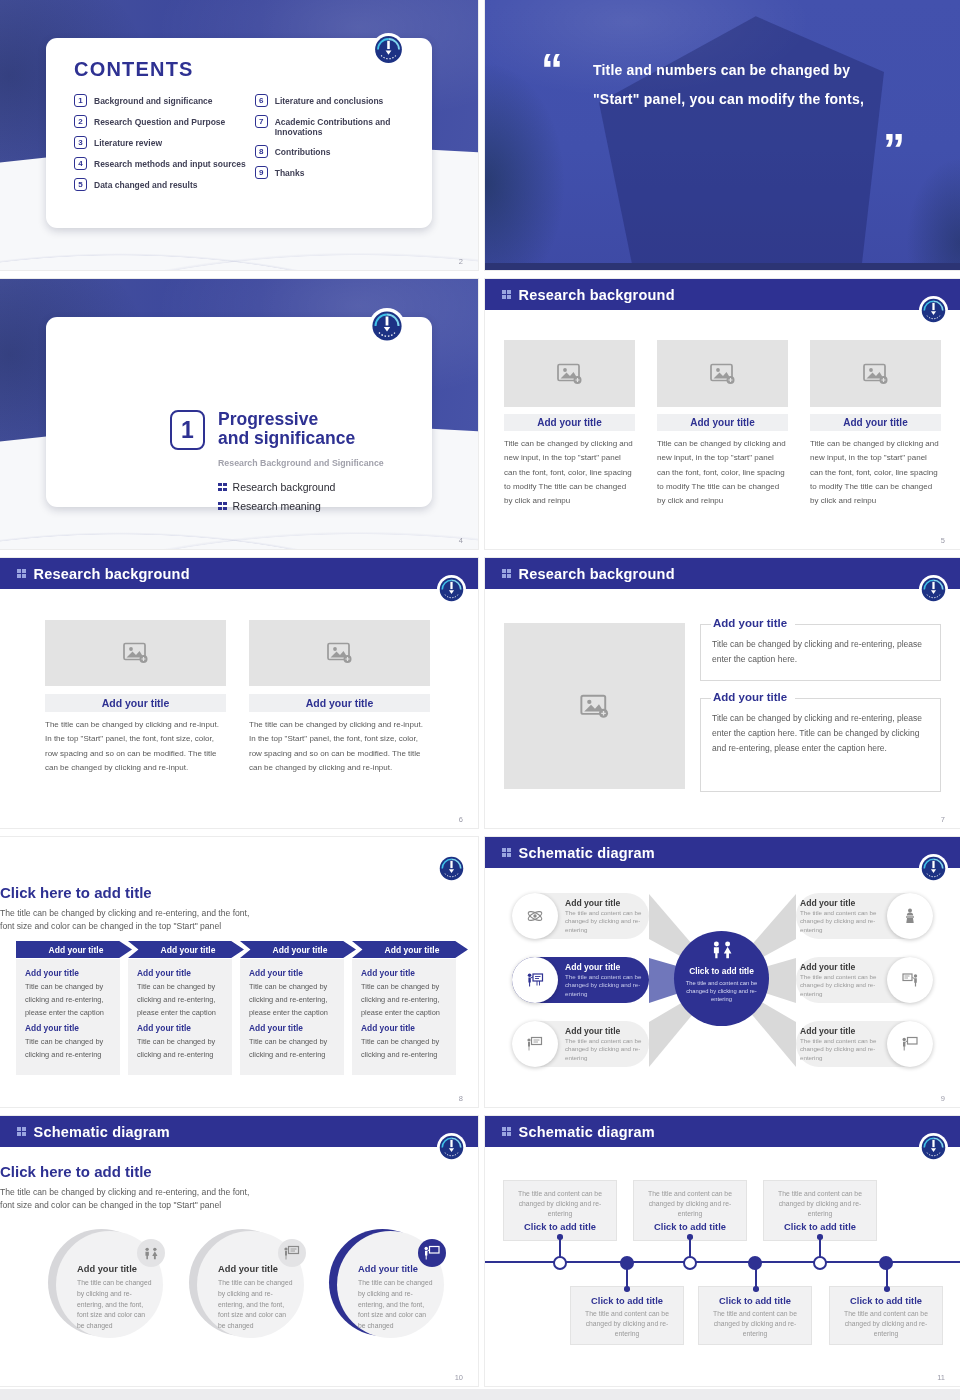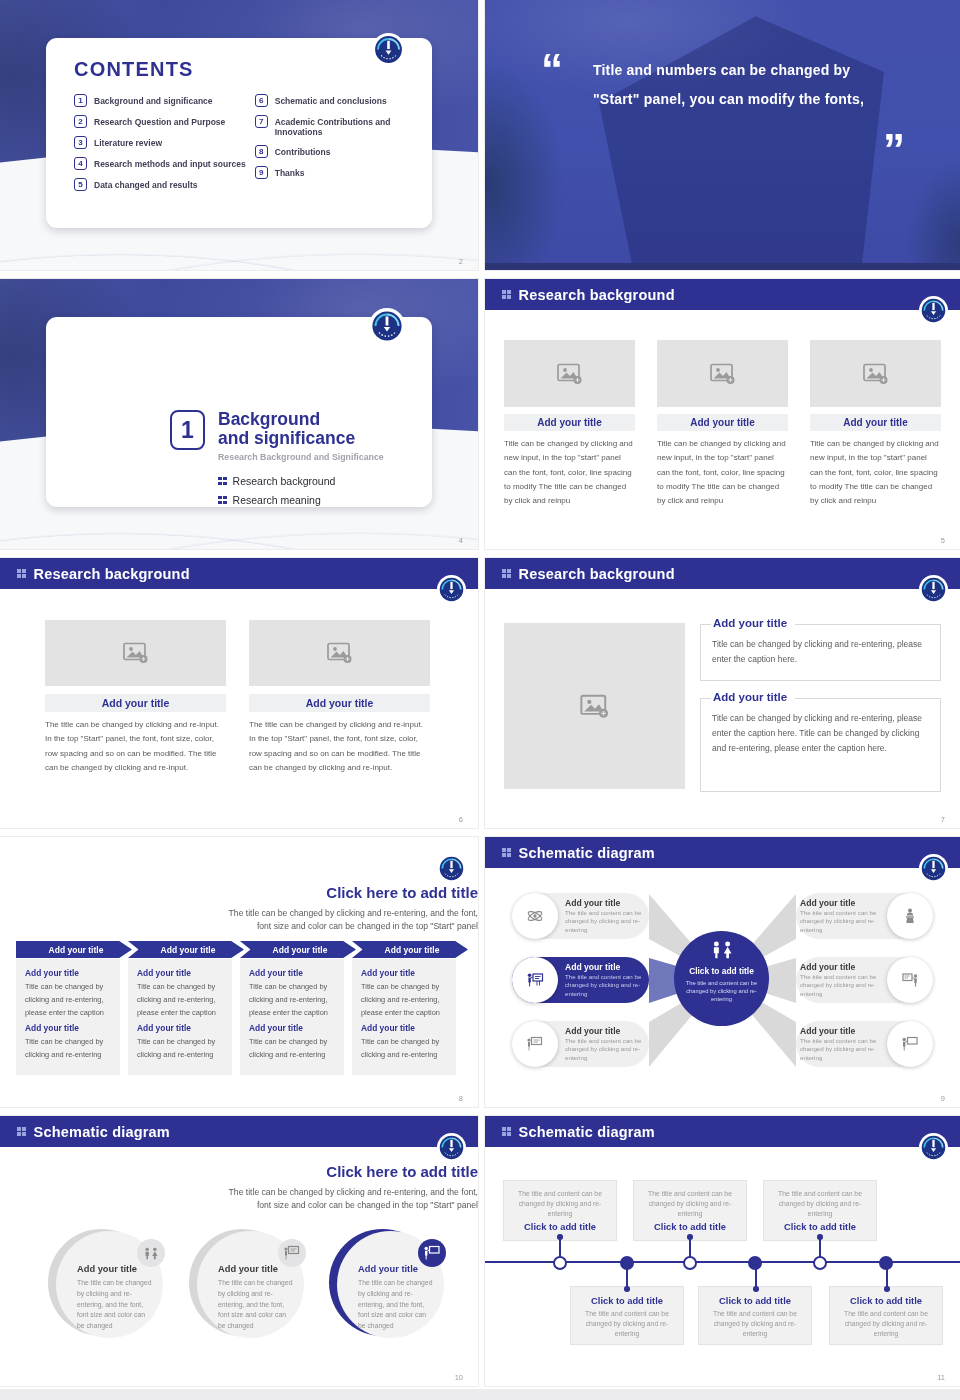--- a/index.html
+++ b/index.html
@@ -13,21 +13,21 @@
   .band{position:absolute;top:0;left:0;right:0;height:31px;background:#2e3192;display:flex;align-items:center;padding-left:17px;}
   .band-title{color:#fff;font-size:14.5px;font-weight:bold;margin-left:8px;letter-spacing:.2px;}
   .sqm{display:inline-grid;grid-template-columns:3.5px 3.5px;grid-gap:1.6px;}
   .sqm i{width:3.5px;height:3.5px;background:#9aa5e0;display:block;}
   .sqm.dark i{background:#2e3192;}
   .logo{position:absolute;z-index:5;}
   .logo-band{right:12px;top:17px;width:29px;height:29px;}
   .logo-card1{left:372px;top:33px;width:33px;height:33px;}
   .logo-card2{left:369px;top:29px;width:36px;height:36px;}
   .ph{background:#e3e3e3;display:flex;align-items:center;justify-content:center;color:#9b9b9b;}
-  .h-center{position:absolute;left:0;right:0;text-align:right;}
+  .h-center{position:absolute;left:0;right:0;text-align:left;}
   .heading{top:47px;font-size:15px;font-weight:bold;color:#2e3192;}
   .subheading{top:70px;font-size:8.6px;color:#5a5a5a;line-height:13px;}
 
   
   .cover-bg{position:absolute;inset:0;background:
     radial-gradient(60% 50% at 75% 10%, rgba(255,255,255,.12), transparent 70%),
     radial-gradient(42% 65% at 2% 28%, rgba(10,20,50,.28), transparent 70%),
     linear-gradient(100deg,#46529e 0%,#3a459c 50%,#4854a8 100%);}
   .cover-white{position:absolute;left:0;right:0;bottom:0;height:128px;
     clip-path:polygon(0 16%,30% 4%,60% 0,100% 8%,100% 100%,0 100%);
@@ -41,21 +41,21 @@
   .toc-col{width:52%;}
   .toc-col + .toc-col{width:48%;padding-left:6px;}
   .toc-item{display:flex;margin-bottom:8px;}
   .num{flex:0 0 13px;height:13px;border:1.3px solid #2e3192;border-radius:3px;font-size:8px;font-weight:bold;color:#2e3192;display:flex;align-items:center;justify-content:center;box-sizing:border-box;}
   .lbl{font-size:8.5px;font-weight:bold;color:#3f3f55;line-height:10px;margin-left:7px;padding-top:2px;}
 
   
   .sec-wrap{position:absolute;left:124px;top:93px;display:flex;}
   .sec-numbox{width:35px;height:40px;border:2.2px solid #2e3192;border-radius:8px;display:flex;align-items:center;justify-content:center;font-size:23px;font-weight:bold;color:#2e3192;margin-right:13px;box-sizing:border-box;}
   .sec-title{font-size:17.5px;line-height:18.5px;font-weight:bold;color:#2e3192;}
-  .sec-sub{margin-top:5px;font-size:8.8px;font-weight:bold;color:#a2a2ac;}
+  .sec-sub{margin-top:11px;font-size:8.8px;font-weight:bold;color:#a2a2ac;}
   .sec-bullets{margin-top:13px;}
   .sec-bullet{display:flex;align-items:center;margin-bottom:7px;font-size:10.5px;color:#2b2b34;}
   .sec-bullet .sqm{margin-right:6px;}
 
   
   .q-bg{position:absolute;inset:0;background:
     radial-gradient(55% 40% at 30% 8%, rgba(255,255,255,.10), transparent 70%),
     linear-gradient(180deg,#4351ad 0%,#4150ac 55%,#3e4aa5 100%);}
   .q-build{position:absolute;left:24%;top:6%;width:60%;height:94%;background:rgba(23,30,92,.35);clip-path:polygon(12% 100%,0 34%,55% 0,100% 22%,92% 100%);}
   .q-trees{position:absolute;left:0;bottom:0;width:30%;height:80%;background:radial-gradient(80% 80% at 0% 60%, rgba(12,35,45,.45), transparent 70%);}
@@ -239,21 +239,21 @@
               <span class="lbl">Research methods and input sources</span>
             </div>
           <div class="toc-item">
               <span class="num">5</span>
               <span class="lbl">Data changed and results</span>
             </div>
         </div>
         <div class="toc-col">
           <div class="toc-item">
               <span class="num">6</span>
-              <span class="lbl">Schematic and conclusions</span>
+              <span class="lbl">Literature and conclusions</span>
             </div>
           <div class="toc-item">
               <span class="num">7</span>
               <span class="lbl">Academic Contributions and Innovations</span>
             </div>
           <div class="toc-item">
               <span class="num">8</span>
               <span class="lbl">Contributions</span>
             </div>
           <div class="toc-item">
@@ -283,21 +283,21 @@
     <div class="q-quote q-close">”</div>
   </section>
 
   <section class="slide">
     <div class="cover-bg"></div>
     <div class="cover-white"></div>
     <div class="cover-card">
       <div class="sec-wrap">
         <div class="sec-numbox">1</div>
         <div class="sec-body">
-          <div class="sec-title">Background</div>
+          <div class="sec-title">Progressive</div>
           <div class="sec-title">and significance</div>
           <div class="sec-sub">Research Background and Significance</div>
           <div class="sec-bullets">
             <div class="sec-bullet">
                 <span class="sqm dark">
                   <i></i>
                   <i></i>
                   <i></i>
                   <i></i>
                 </span>

